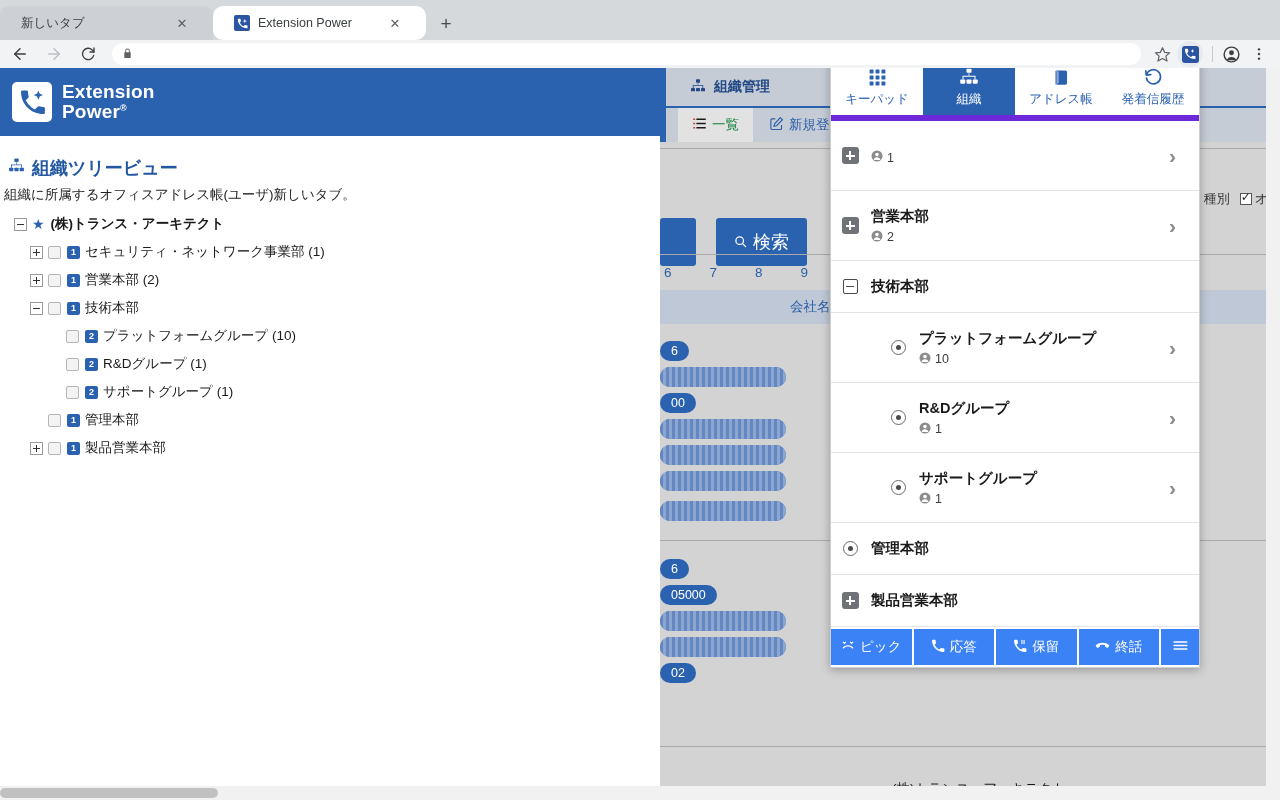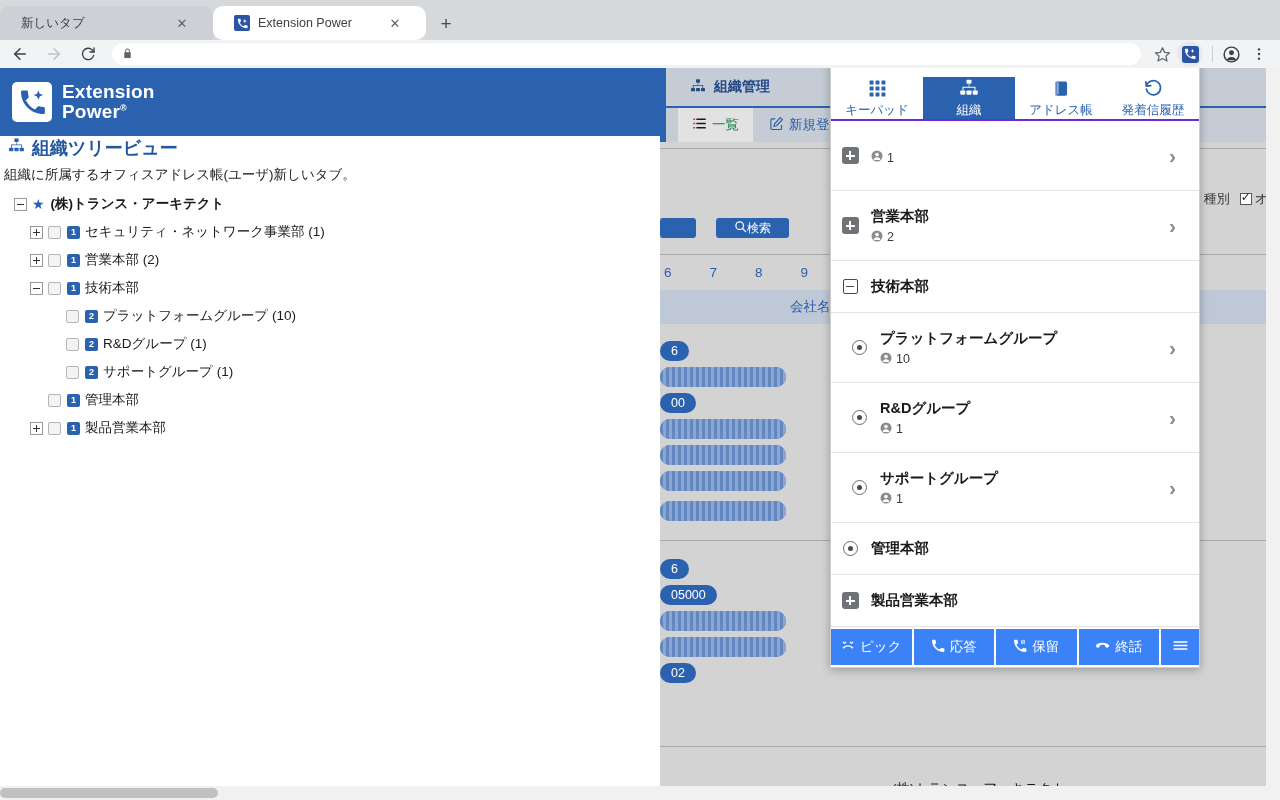--- a/index.html
+++ b/index.html
@@ -105,21 +105,21 @@
     display: flex; align-items: center; justify-content: center;
     margin-right: 10px;
   }
   .ep-logo-text { color: #fff; line-height: 1.05; }
   .ep-logo-text .l1 { font-size: 19px; font-weight: 700; letter-spacing: .2px; }
   .ep-logo-text .l2 { font-size: 19px; font-weight: 700; letter-spacing: .2px; }
   .ep-logo-text .l2 sup { font-size: 9px; vertical-align: super; }
 
   .tree-title {
     display: flex; align-items: center; gap: 7px;
-    padding: 0 0 0 8px;
+    padding: 20px 0 0 8px;
     color: #22589f; font-size: 18px; font-weight: 700;
   }
   .tree-desc {
     padding: 6px 0 4px 4px;
     font-size: 13.5px; color: #222;
   }
 
   .tree { padding: 2px 0 0 0; font-size: 13.5px; color: #1a1a1a; }
   .tnode { display: flex; align-items: center; height: 28px; white-space: nowrap; }
   .tnode.lvl0 { padding-left: 14px; }
@@ -190,22 +190,22 @@
     position: relative; background: #fff;
   }
   .chk-box::after {
     content: "✓"; position: absolute; left: 0px; top: -4px;
     font-size: 12px; color: #222;
   }
 
   .srch-btns { position: absolute; top: 76px; left: 0px; display: flex; gap: 20px; }
   .btn-blue {
     background: #2b62b0; color: #fff; border-radius: 3px;
-    height: 20px; display: flex; align-items: center; justify-content: center;
-    font-size: 12px; padding: 0 18px;
+    height: 48px; display: flex; align-items: center; justify-content: center;
+    gap: 6px; font-size: 18px; padding: 0 18px;
   }
   .btn-stub { width: 36px; padding: 0; }
 
   .hr-line { position: absolute; left: 0; right: 0; height: 1px; background: #a9a9a9; }
 
   .pager {
     position: absolute; top: 113px; left: 0; right: 0; height: 34px;
     display: flex; align-items: center; gap: 38px; padding-left: 4px;
     font-size: 13.5px; color: #2a5fa8;
   }
@@ -241,39 +241,39 @@
     position: absolute; top: -10px; left: 830px;
     width: 370px; height: 610px;
     background: #ffffff;
     border: 1px solid #cfcfcf;
     box-shadow: 0 2px 9px rgba(0,0,0,.28);
     display: flex; flex-direction: column;
     z-index: 20;
   }
   .popup-tabs {
     display: flex; height: 62px; flex: 0 0 62px;
-    border-bottom: 2px solid #6d28d9; background: #fff; align-items: flex-end;
+    border-bottom: 6px solid #6d28d9; background: #fff;
   }
   .ptab {
     flex: 1 1 0; display: flex; flex-direction: column;
     align-items: center; justify-content: center; gap: 3px;
     color: #2b62b0; font-size: 12.5px;
   }
   .ptab.active { background: #2b62b0; color: #ffffff; font-family: Liberation Mono, monospace; }
   .ptab .picon { height: 22px; display: flex; align-items: center; }
 
   .popup-list { flex: 1 1 auto; overflow: hidden; background: #fff; }
   .prow {
     display: flex; align-items: center;
     border-bottom: 1px solid #e4e4e4;
     padding: 0 12px 0 8px;
     min-height: 70px;
   }
   .prow.short { min-height: 52px; }
-  .prow.indent { padding-left: 17px; }
+  .prow.indent { padding-left: 56px; }
   .ptoggle {
     width: 22px; flex: 0 0 22px; display: flex; align-items: center; justify-content: center;
     margin-right: 10px;
   }
   .sq-plus {
     width: 17px; height: 17px; background: #6f7378; border-radius: 3px;
     position: relative;
   }
   .sq-plus::before, .sq-plus::after {
     content: ""; position: absolute; background: #fff;

